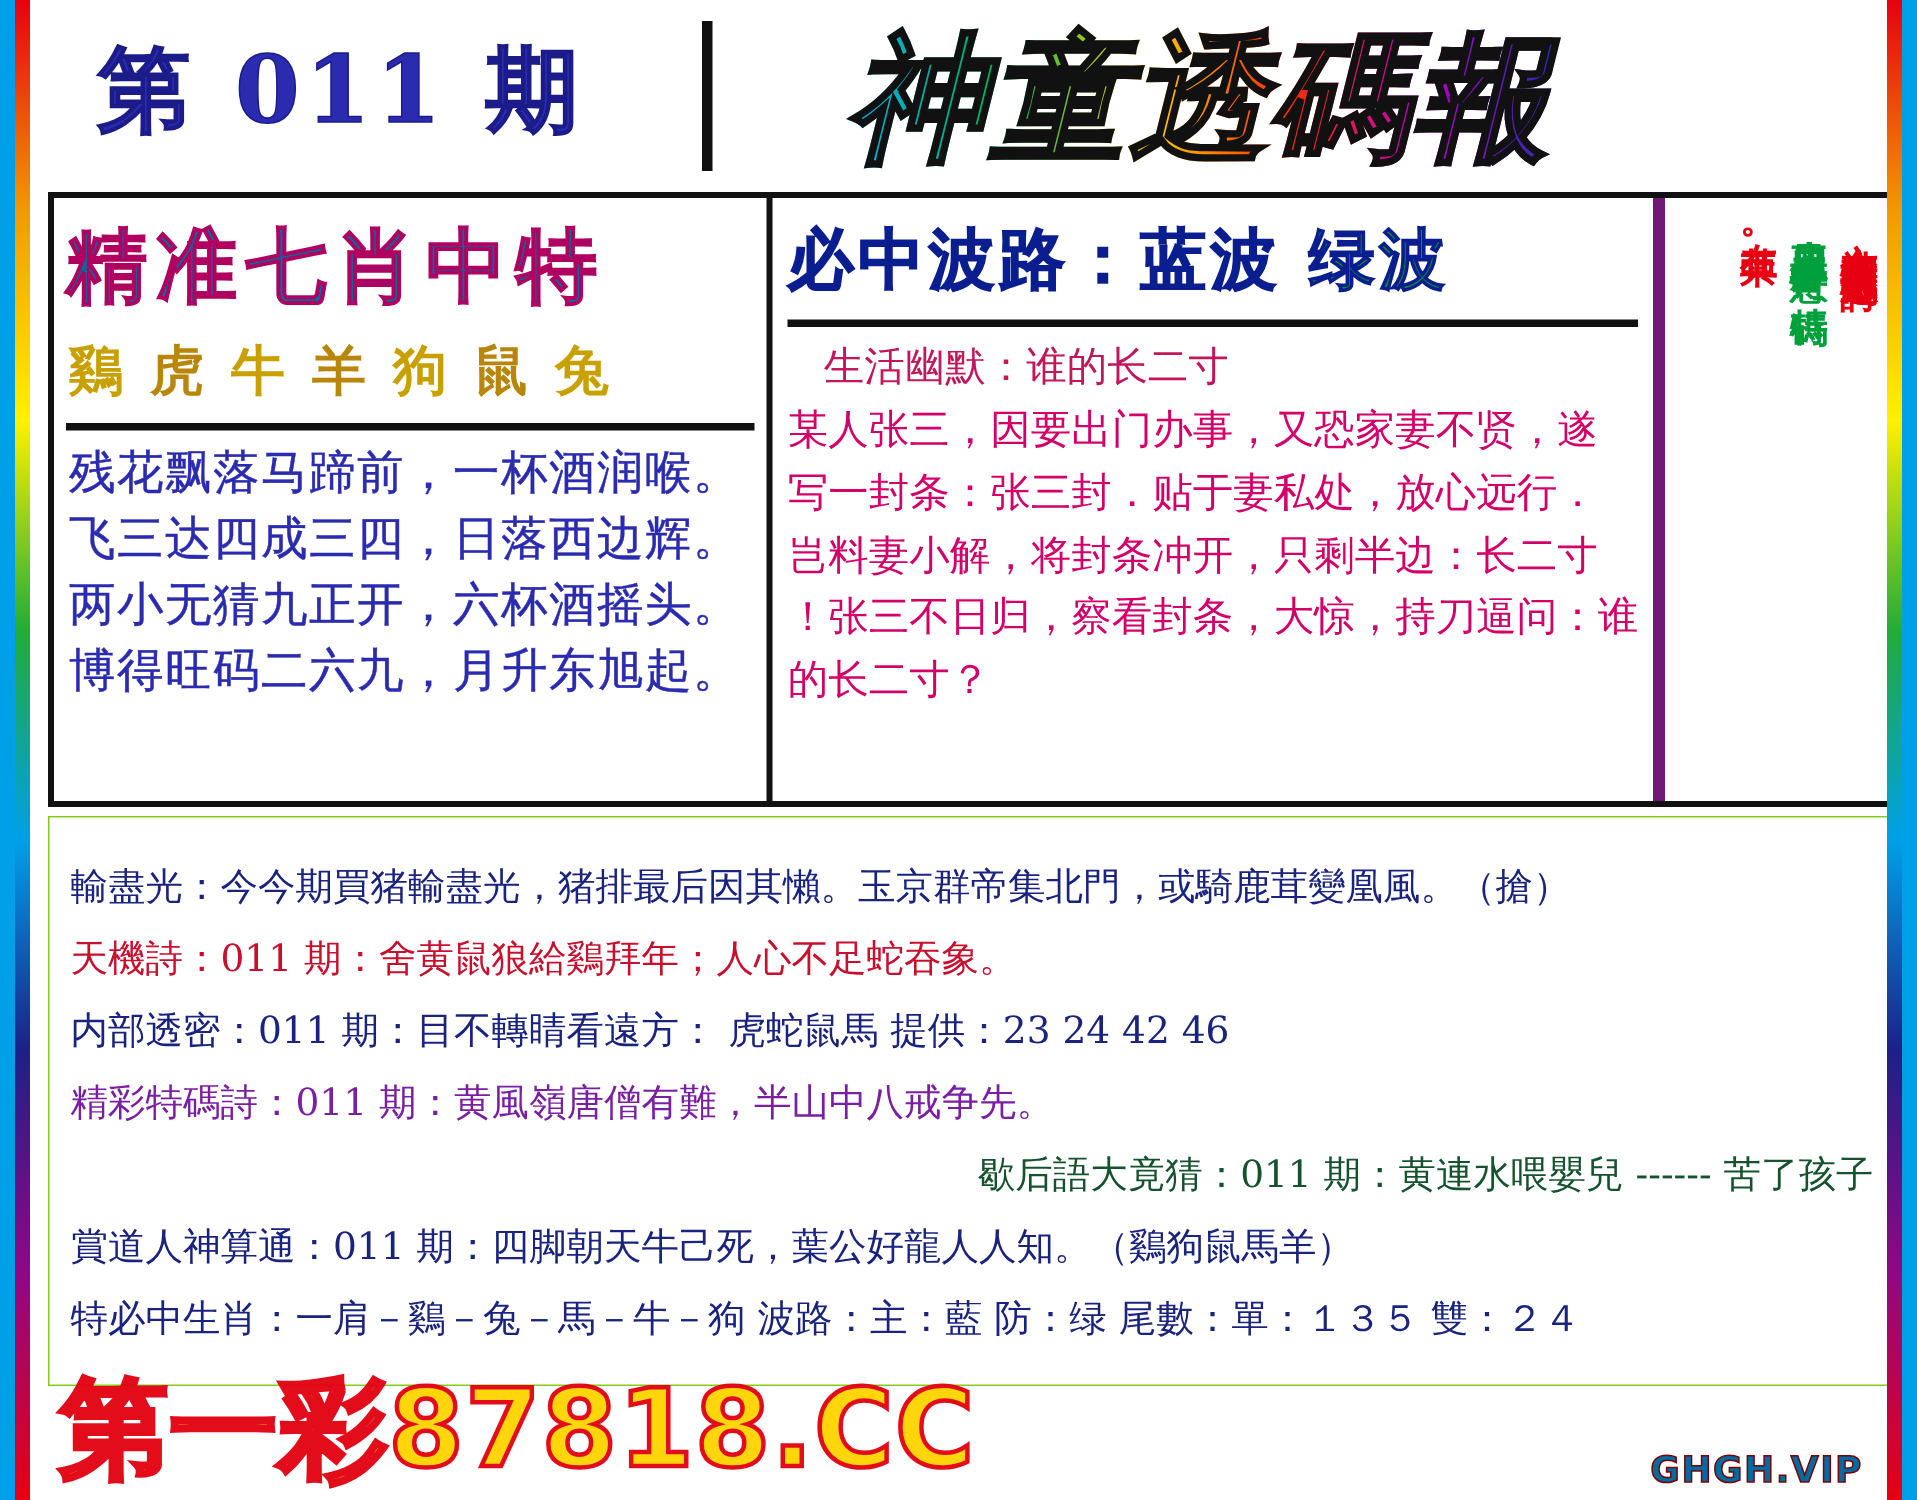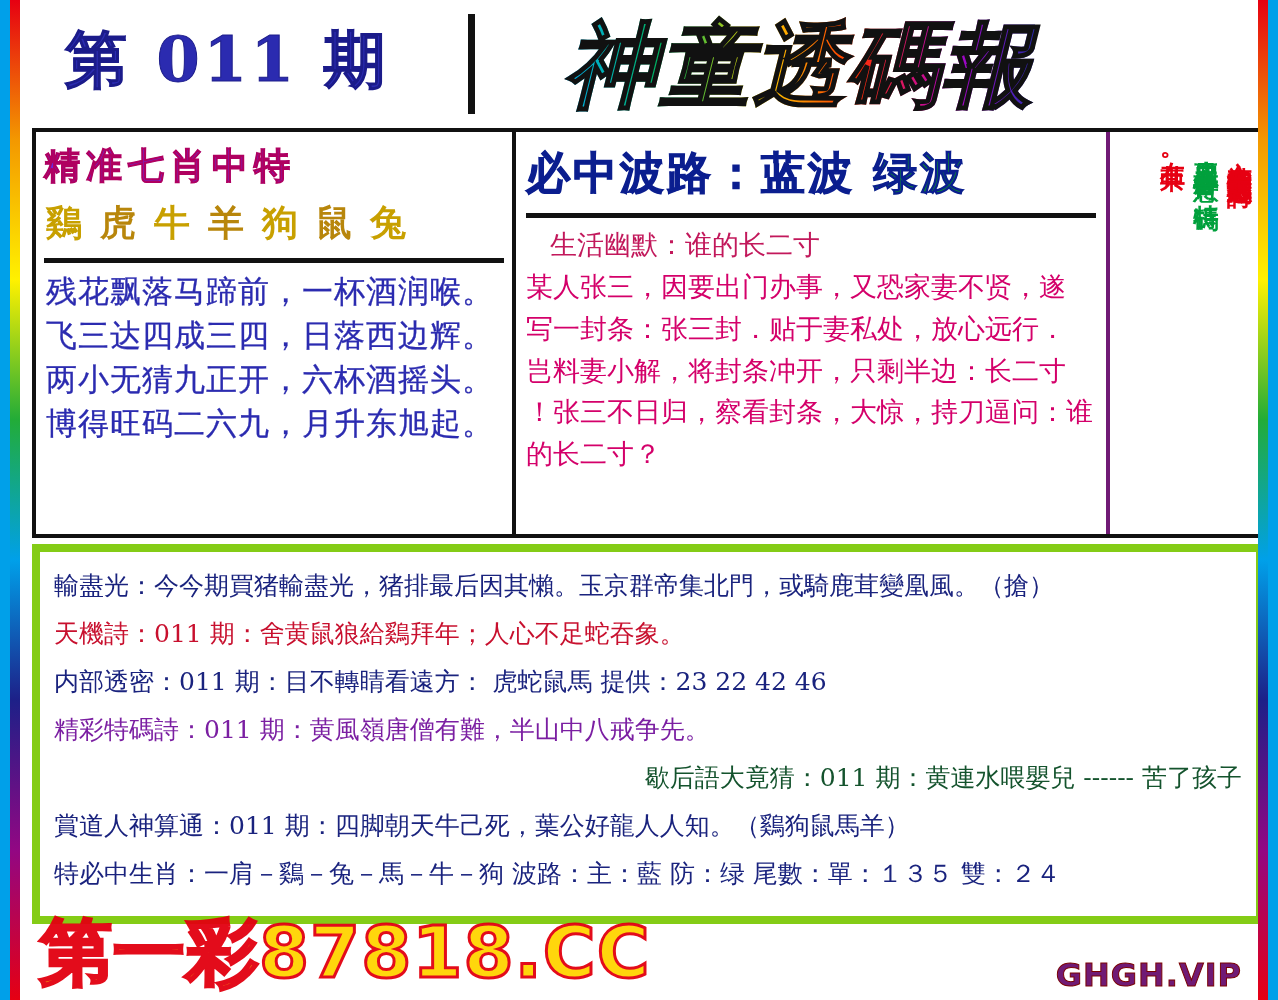--- a/index.html
+++ b/index.html
@@ -49,27 +49,27 @@
     white-space:nowrap;
     font-style:italic;
   }
 
   
   .cols{
     position:absolute;left:12px;top:128px;width:1232px;height:410px;
     border:4px solid #111;box-sizing:border-box;display:flex;
   }
   .colA{width:480px;border-right:4px solid #111;box-sizing:border-box;position:relative;}
-  .colB{flex:1;border-right:4px solid #701a75;box-sizing:border-box;position:relative;}
+  .colB{flex:1;border-right:8px solid #701a75;box-sizing:border-box;position:relative;}
   .colC{width:150px;box-sizing:border-box;position:relative;}
 
   .zhunTitle{
     margin:10px 0 0 8px;
     font-family:"DejaVu Serif","Liberation Serif",serif;
-    font-weight:bold;font-size:36px;letter-spacing:6px;color:#6d28d9;
+    font-weight:bold;font-size:54px;letter-spacing:6px;color:#0369a1;
     -webkit-text-stroke:1px #b00060;
   }
   .zodiacs{
     margin:8px 0 0 10px;display:flex;gap:18px;
     font-family:"DejaVu Serif","Liberation Serif",serif;
     font-weight:bold;font-size:36px;
   }
   .zodiacs span:nth-child(odd){color:#c8a000;}
   .zodiacs span:nth-child(even){color:#b8860b;}
   .hr-black{height:5px;background:#111;margin:10px 8px 0 8px;}
@@ -108,23 +108,23 @@
     font-family:"DejaVu Serif","Liberation Serif",serif;
     font-weight:bold;font-size:25px;line-height:1.1;letter-spacing:2px;
     padding:0 3px;
   }
   .vcol.red{color:#e60012;}
   .vcol.green{color:#00a03c;}
 
   
   .bottom{
     position:absolute;left:12px;top:544px;width:1232px;height:380px;
-    border:8px solid #84cc16;box-sizing:border-box;
+    border:1px solid #84cc16;box-sizing:border-box;
     background:#fff;
-    padding:10px 14px 0 14px;
+    padding:22px 14px 0 14px;
     font-family:"DejaVu Serif","Liberation Serif",serif;
   }
   .brow{
     font-size:25px;line-height:1.52;color:#2b2bb0;white-space:nowrap;
     letter-spacing:0px;
     padding:5px 0;
   }
   .brow.red{color:#c8102e;}
   .brow.purple{color:#7b1fa2;}
   .brow.darkblue{color:#1a237e;}
@@ -136,21 +136,21 @@
     font-family:"DejaVu Sans","Liberation Sans",sans-serif;
     font-weight:bold;font-size:72px;letter-spacing:1px;
     color:#ffd400;
     -webkit-text-stroke:3px #e2000f;
     white-space:nowrap;
     opacity:.95;
   }
   .wm-small{
     position:absolute;right:16px;bottom:6px;
     font-family:"DejaVu Sans","Liberation Sans",sans-serif;
-    font-weight:bold;font-size:32px;color:#701a75;
+    font-weight:bold;font-size:24px;color:#0369a1;
     -webkit-text-stroke:1px #7a0000;
     letter-spacing:1px;
     text-align:right;
   }
 </style>
 </head>
 <body>
 
 <div class="page">
   <div class="inner">
@@ -203,21 +203,21 @@
           <div class="vcol red">六合神童特別奉獻透碼詩</div>
           <div class="vcol green">只要用心解开诗意，特碼</div>
           <div class="vcol red">在其中。</div>
         </div>
       </div>
     </div>
 
     <div class="bottom">
       <div class="brow darkblue">輸盡光：今今期買猪輸盡光，猪排最后因其懶。玉京群帝集北門，或騎鹿茸變凰風。（搶）</div>
       <div class="brow red">天機詩：011 期：舍黄鼠狼給鷄拜年；人心不足蛇吞象。</div>
-      <div class="brow darkblue">内部透密：011 期：目不轉睛看遠方：  虎蛇鼠馬  提供：23  22  42  46</div>
+      <div class="brow darkblue">内部透密：011 期：目不轉睛看遠方：  虎蛇鼠馬  提供：23  24  42  46</div>
       <div class="brow purple">精彩特碼詩：011 期：黄風嶺唐僧有難，半山中八戒争先。</div>
       <div class="brow green">歇后語大竟猜：011 期：黄連水喂嬰兒 ------ 苦了孩子</div>
       <div class="brow darkblue">賞道人神算通：011 期：四脚朝天牛己死，葉公好龍人人知。（鷄狗鼠馬羊）</div>
       <div class="brow darkblue">特必中生肖：一肩－鷄－兔－馬－牛－狗  波路：主：藍  防：绿  尾數：單：１３５ 雙：２４</div>
     </div>
 
     <div class="wm-main">第一彩87818.CC</div>
     <div class="wm-small">GHGH.VIP</div>
 
   </div>

